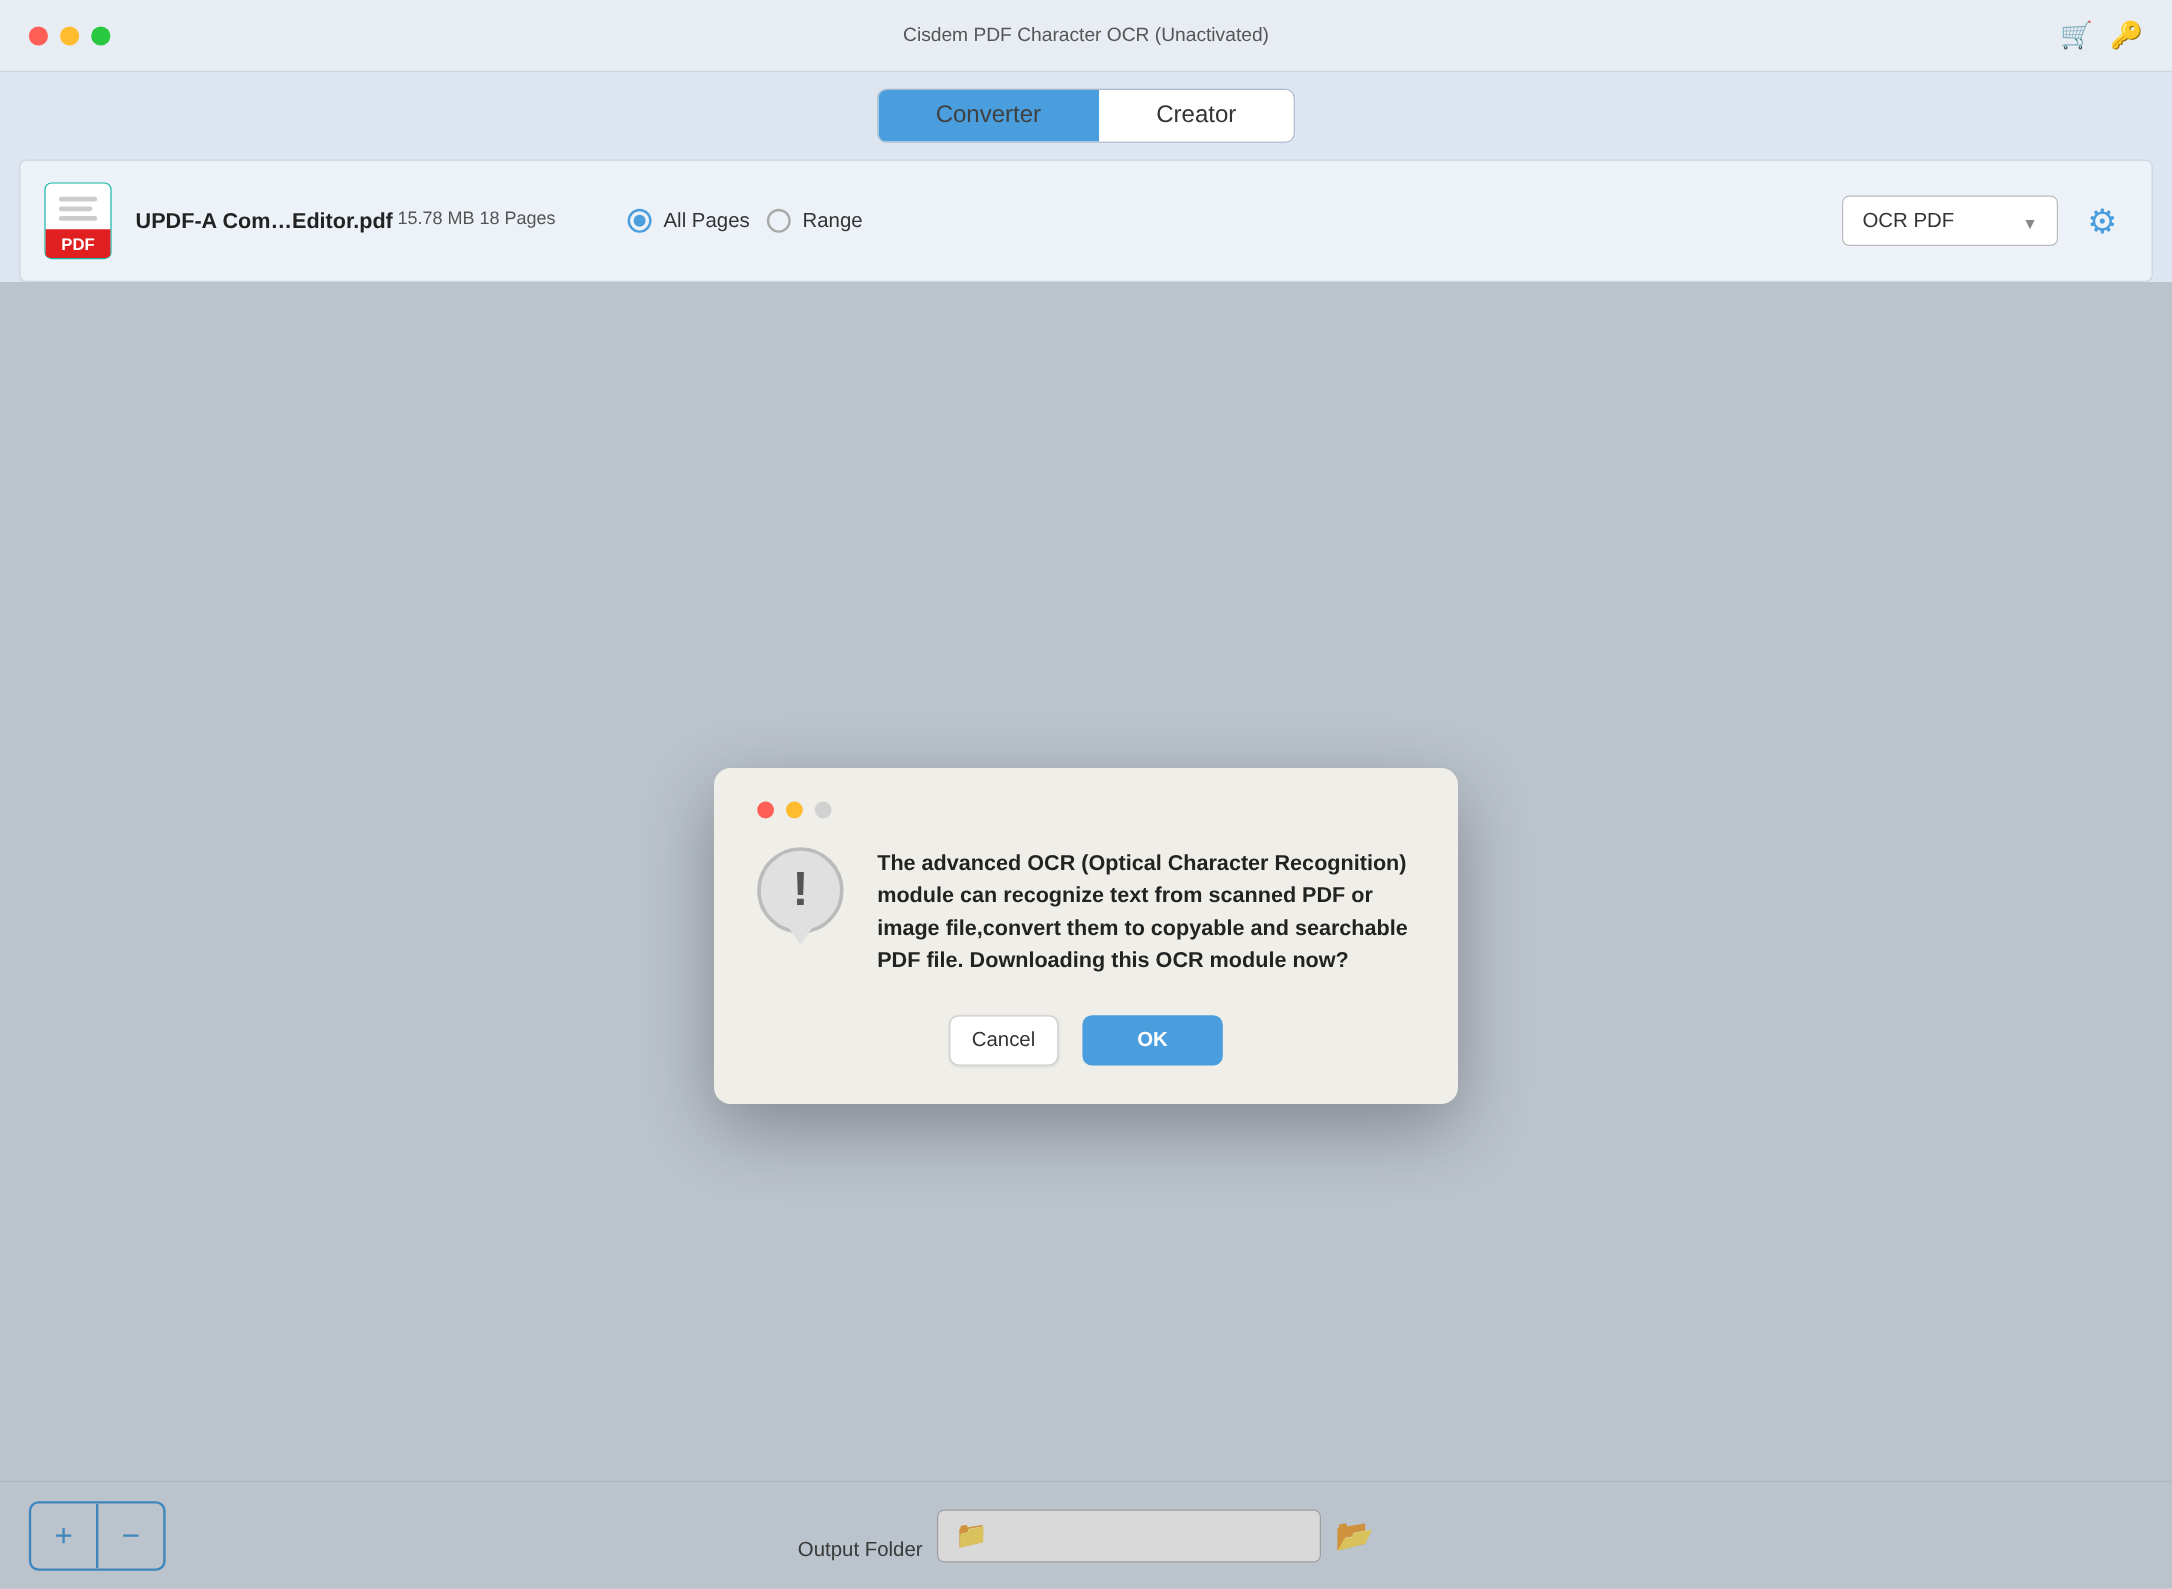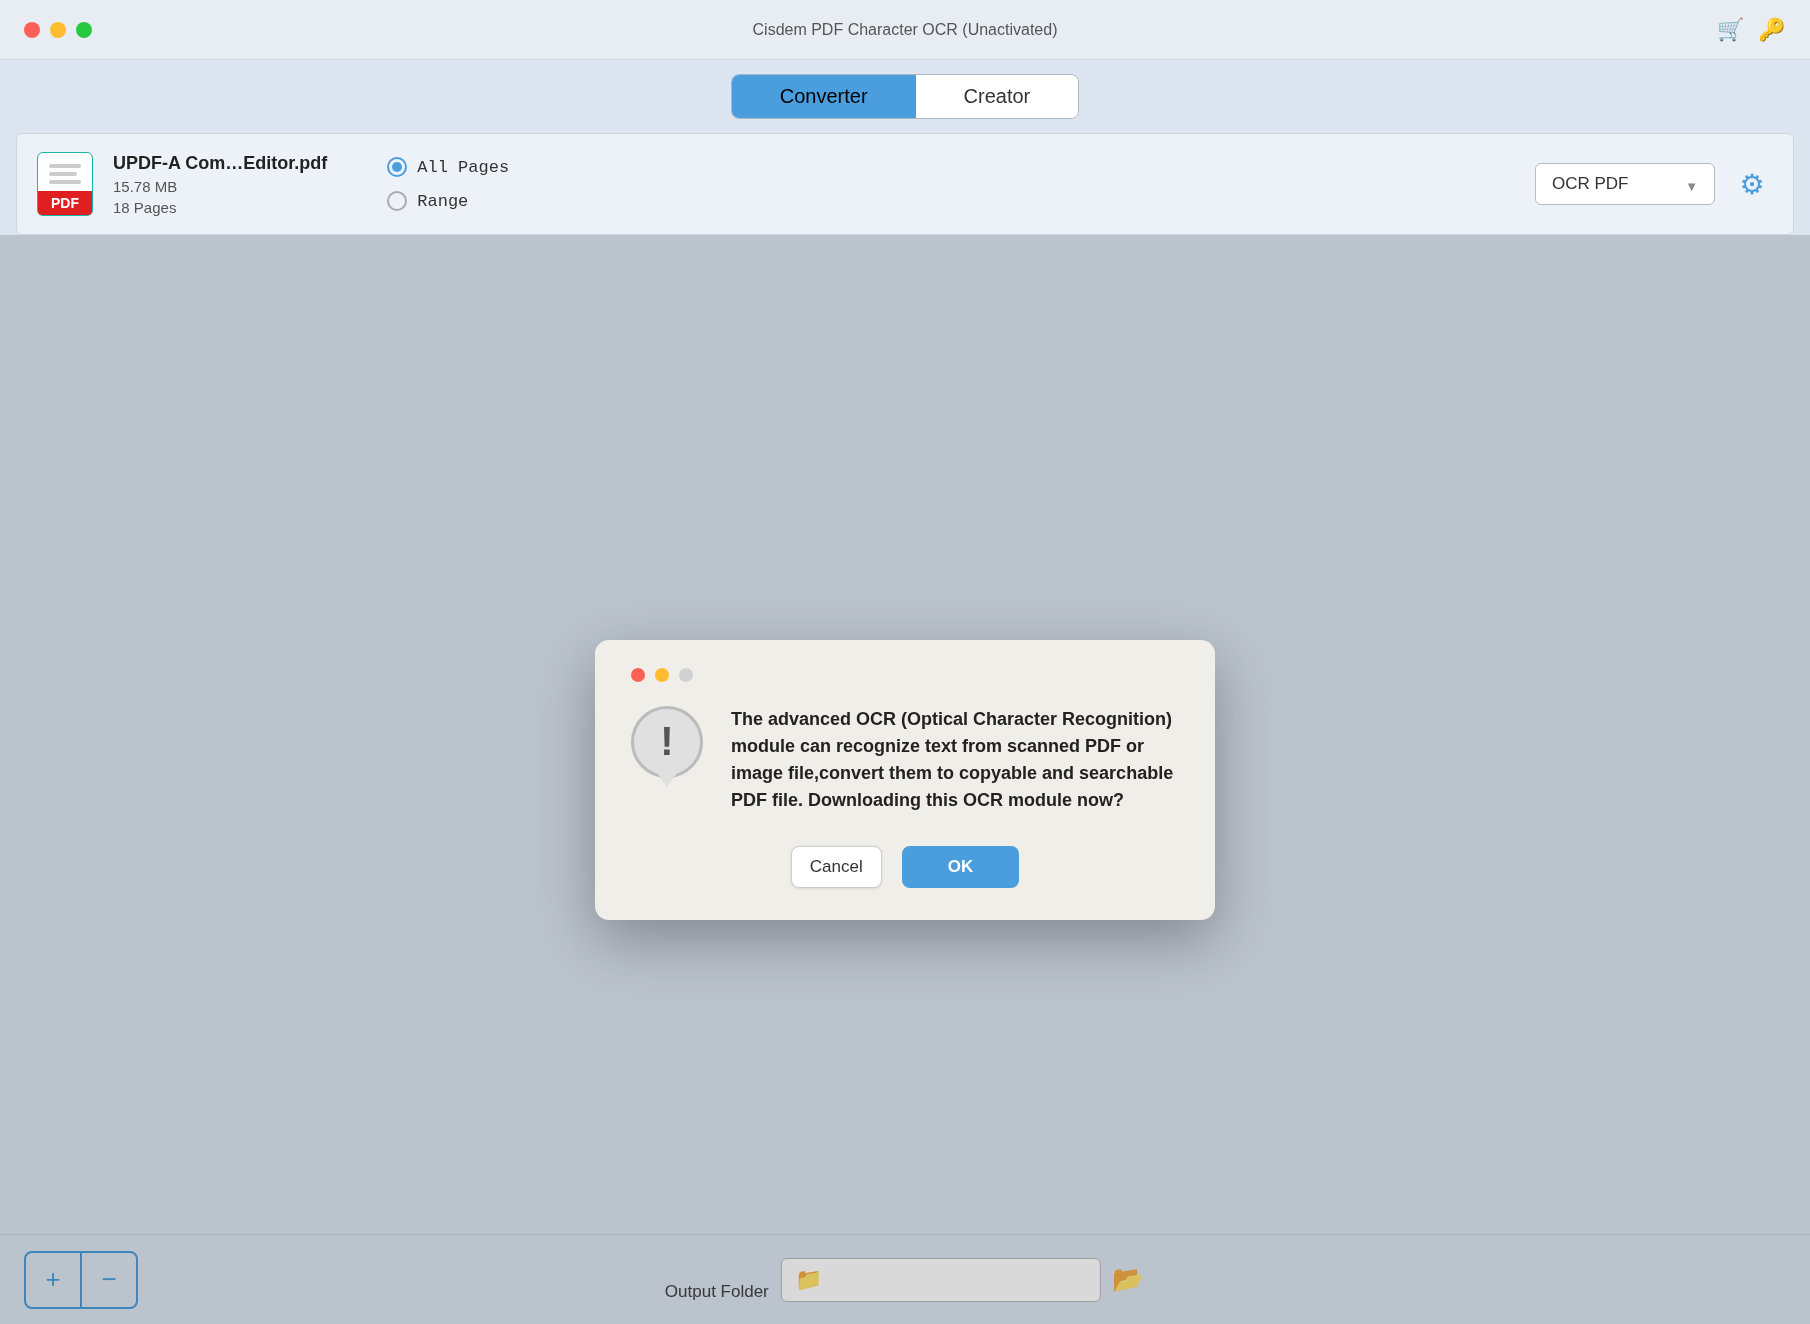--- a/index.html
+++ b/index.html
@@ -87,21 +87,21 @@
       padding: 10px 48px;
       font-size: 20px;
       font-weight: 500;
       cursor: pointer;
       border: none;
       background: transparent;
     }
 
     .tab.active {
       background: #4a9edd;
-      color: #000000;
+      color: #404040;
     }
 
     .tab.inactive {
       background: #fff;
       color: #333;
     }
 
     
     .file-area {
       margin: 0 16px;
@@ -149,41 +149,40 @@
     }
 
     .pdf-icon-line {
       height: 4px;
       background: #ccc;
       border-radius: 2px;
     }
 
     .file-info {
       display: flex;
-      flex-direction: column;
+      flex-direction: row;
       gap: 4px;
     }
 
     .file-name {
       font-size: 18px;
       font-weight: 600;
       color: #222;
     }
 
     .file-meta {
       font-size: 15px;
       color: #555;
     }
 
     .radio-group {
       display: flex;
-      flex-direction: column;
+      flex-direction: row;
       gap: 14px;
       margin-left: 40px;
-      font-family: Liberation Mono, monospace;
     }
 
     .radio-item {
       display: flex;
       align-items: center;
       gap: 10px;
       font-size: 17px;
       color: #333;
       cursor: pointer;
     }

